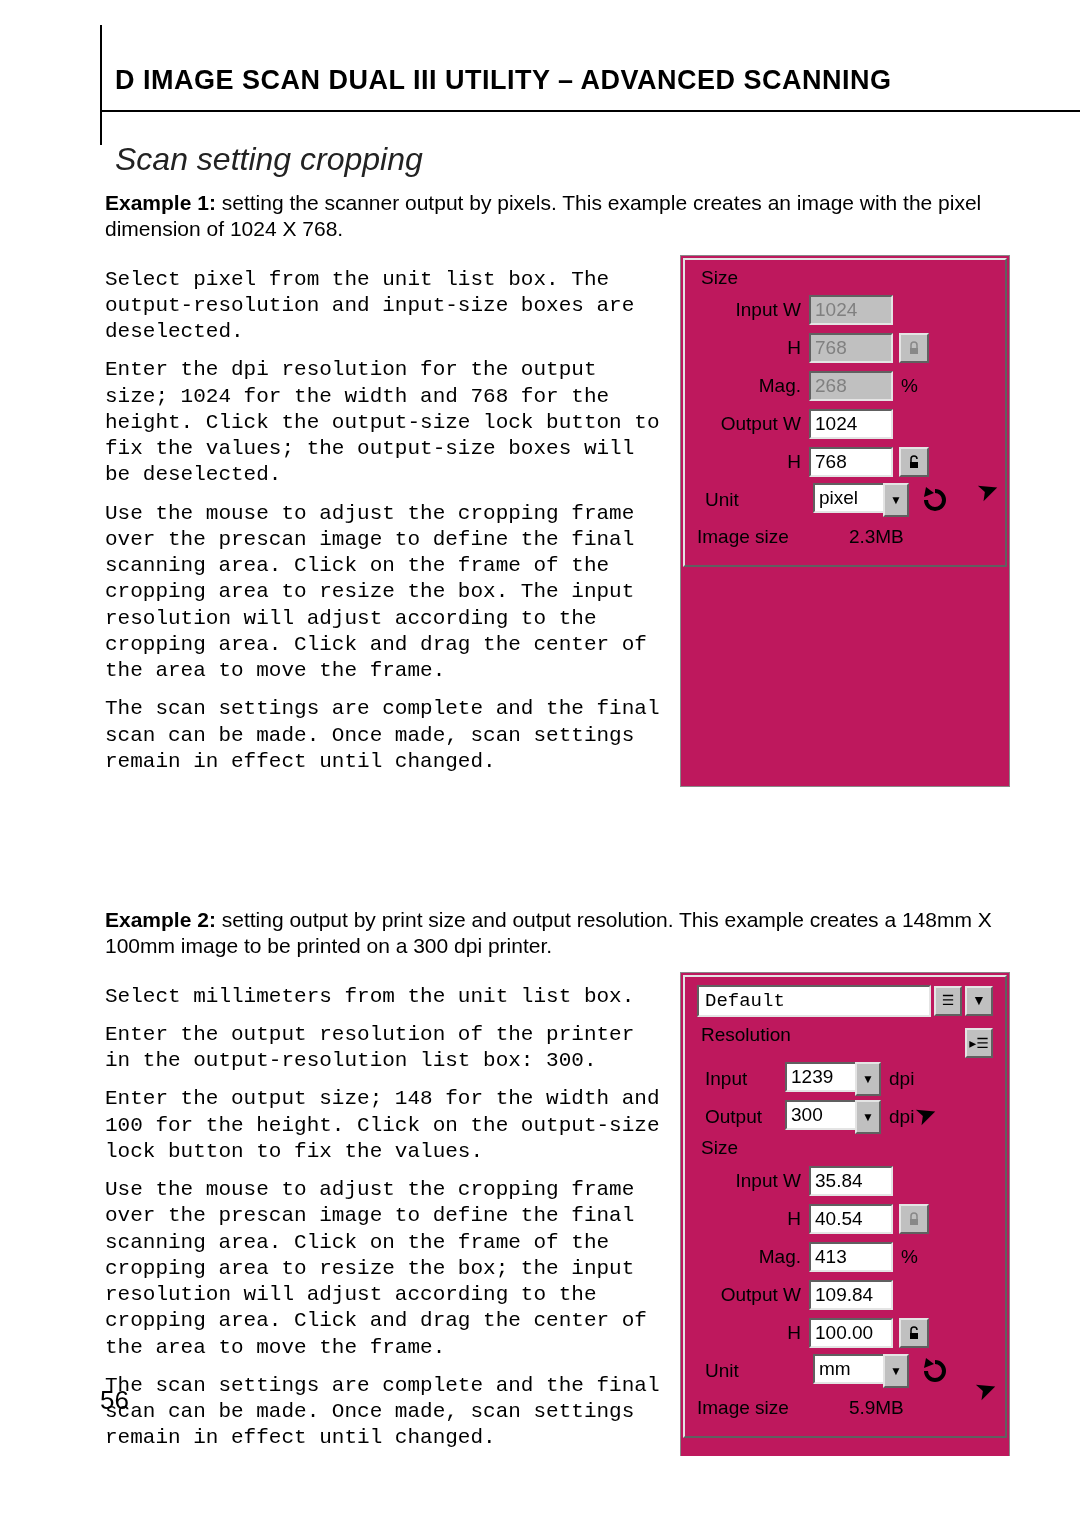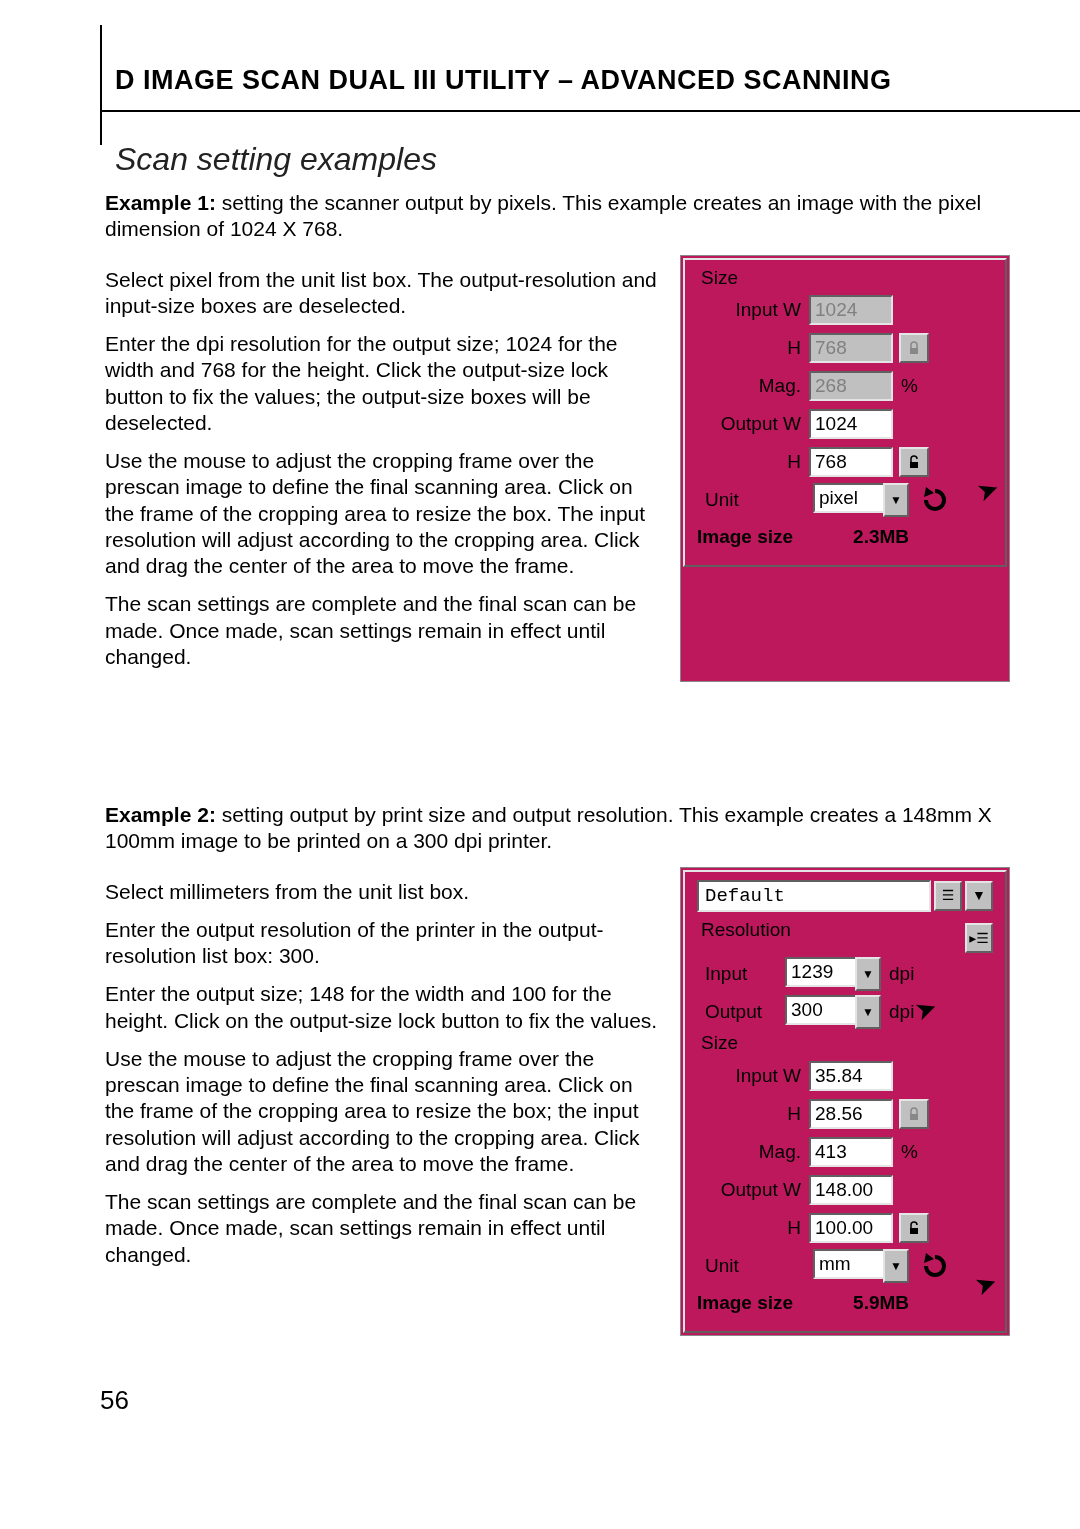--- a/index.html
+++ b/index.html
@@ -54,20 +54,21 @@
 .para {
   margin: 12px 0;
 }
 .two-col {
   display: flex;
   gap: 20px;
   margin-top: 10px;
 }
 .text-col {
   flex: 1;
+  font-family: Liberation Mono, monospace;
 }
 .panel {
   width: 330px;
   background: #be185d;
   border: 1px solid #888;
   box-sizing: border-box;
   padding: 2px;
   font-family: Tahoma, "MS Sans Serif", sans-serif;
   font-size: 19px;
   color: #000;
@@ -153,21 +154,20 @@
   margin-left: 6px;
   display: flex;
   align-items: center;
   justify-content: center;
 }
 .imgsize-row {
   display: flex;
   align-items: center;
   padding-left: 4px;
   margin-top: 6px;
-  font-weight: bold;
 }
 .imgsize-val {
   margin-left: 60px;
 }
 .cursor-arrow {
   position: absolute;
   font-size: 26px;
   transform: rotate(-20deg);
 }
 .page-num {
@@ -218,21 +218,21 @@
 <body>
 <div class="page">
   <div class="left-margin-line"></div>
   <div class="header-line"></div>
 
   <div class="page-title">
     <span>D</span>
     <span style="font-variant:small-caps;">IMAGE SCAN DUAL III UTILITY – ADVANCED SCANNING</span>
   </div>
 
-  <div class="section-title">Scan setting examples</div>
+  <div class="section-title">Scan setting cropping</div>
 
   <div class="body">
     <p class="para">
       <b>Example 1:</b>
       <span> setting the scanner output by pixels. This example creates an image with the pixel dimension of 1024 X 768.</span>
     </p>
 
     <div class="two-col">
       <div class="text-col">
         <p class="para">Select pixel from the unit list box. The output-resolution and input-size boxes are deselected.</p>
@@ -340,36 +340,36 @@
             </div>
             <div class="suffix">dpi</div>
           </div>
           <div class="res-label">Size</div>
           <div class="row">
             <div class="lbl">Input W</div>
             <div class="field">35.84</div>
           </div>
           <div class="row">
             <div class="lbl">H</div>
-            <div class="field">28.56</div>
+            <div class="field">40.54</div>
             <div class="lockbtn">
               <svg width="14" height="14">
                   <rect x="3" y="7" width="8" height="6" fill="#888"></rect>
                   <path d="M4 7 V4 a3 3 0 0 1 6 0 V7" fill="none" stroke="#888" stroke-width="1.5"></path>
                 </svg>
             </div>
           </div>
           <div class="row">
             <div class="lbl">Mag.</div>
             <div class="field">413</div>
             <div class="suffix">%</div>
           </div>
           <div class="row">
             <div class="lbl">Output W</div>
-            <div class="field">148.00</div>
+            <div class="field">109.84</div>
           </div>
           <div class="row">
             <div class="lbl">H</div>
             <div class="field">100.00</div>
             <div class="lockbtn">
               <svg width="14" height="14">
                   <rect x="3" y="7" width="8" height="6" fill="#000"></rect>
                   <path d="M4 7 V4 a3 3 0 0 1 6 0" fill="none" stroke="#000" stroke-width="1.5"></path>
                 </svg>
             </div>

